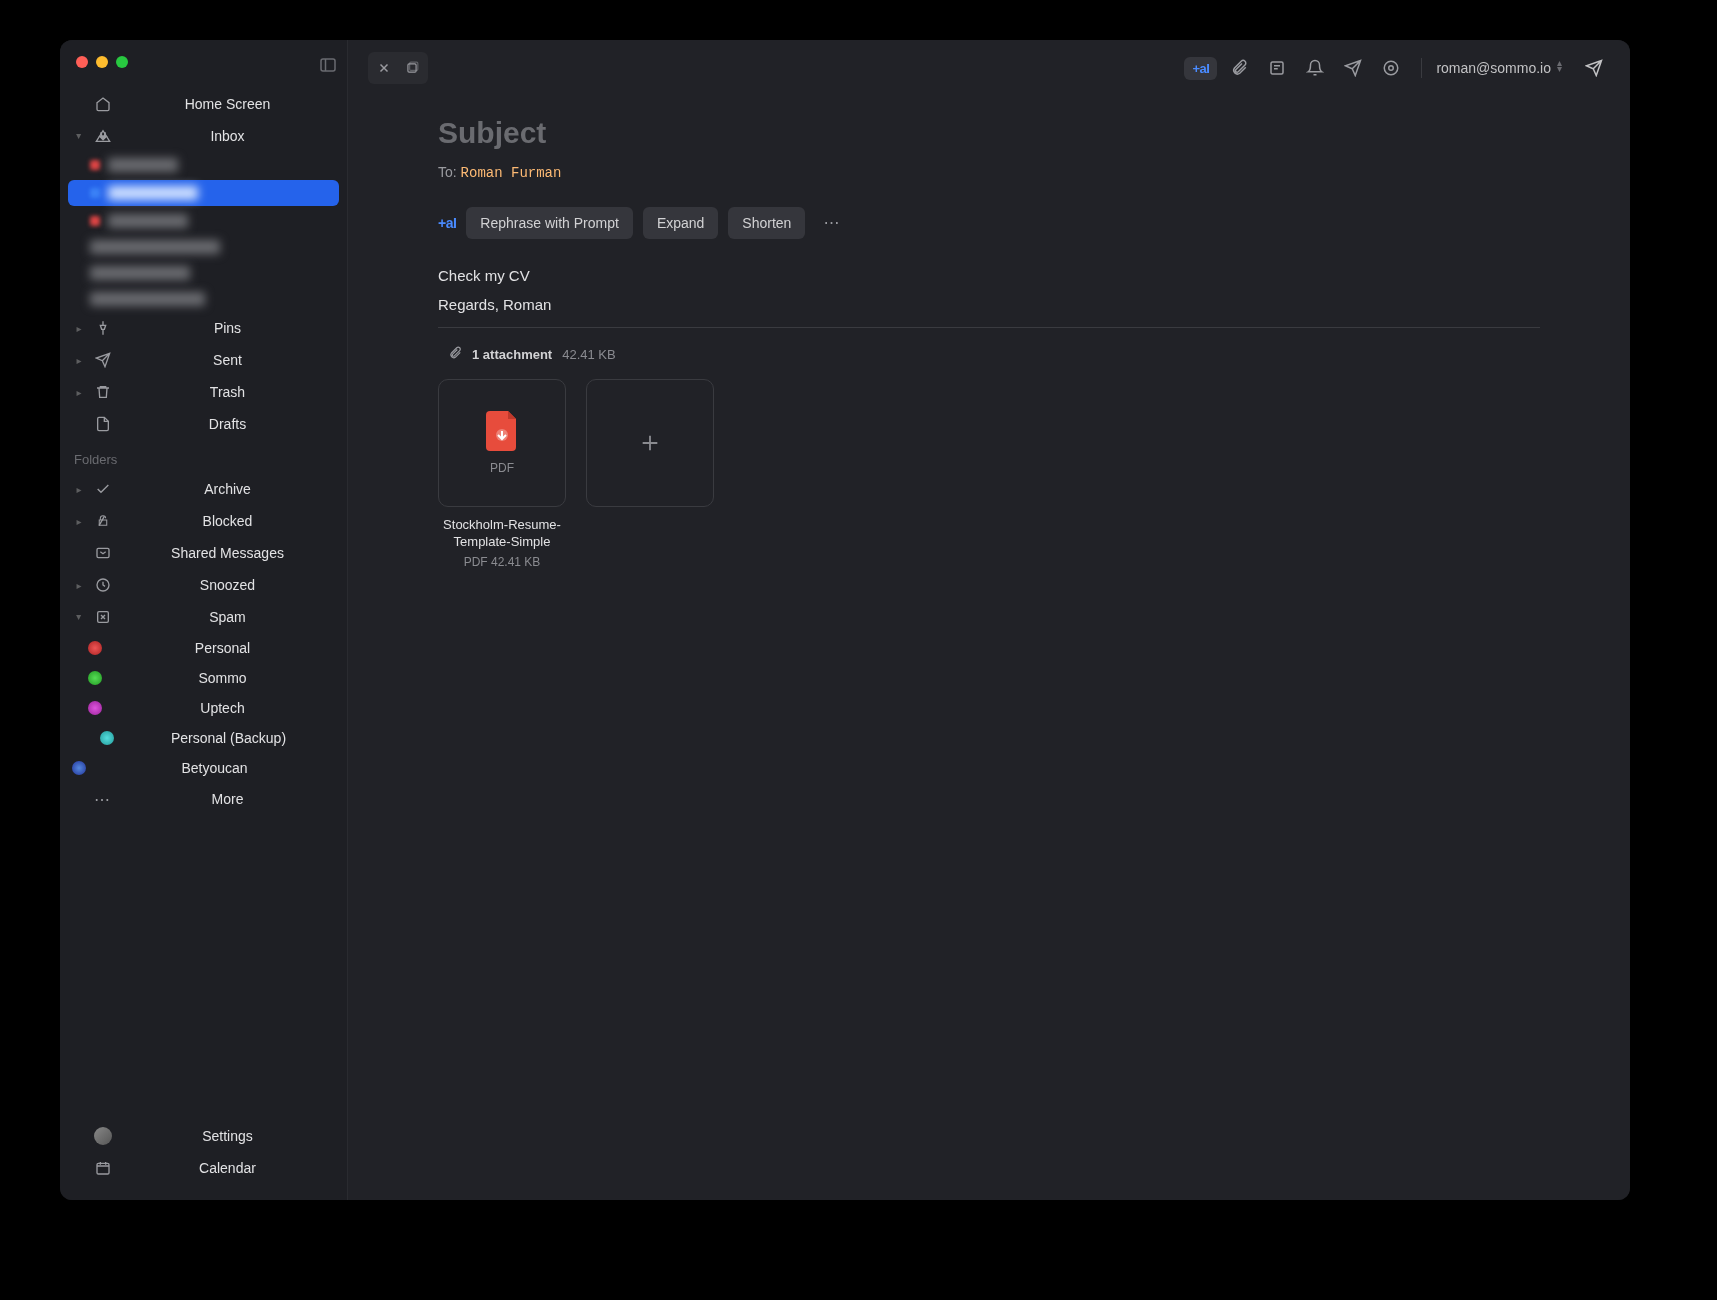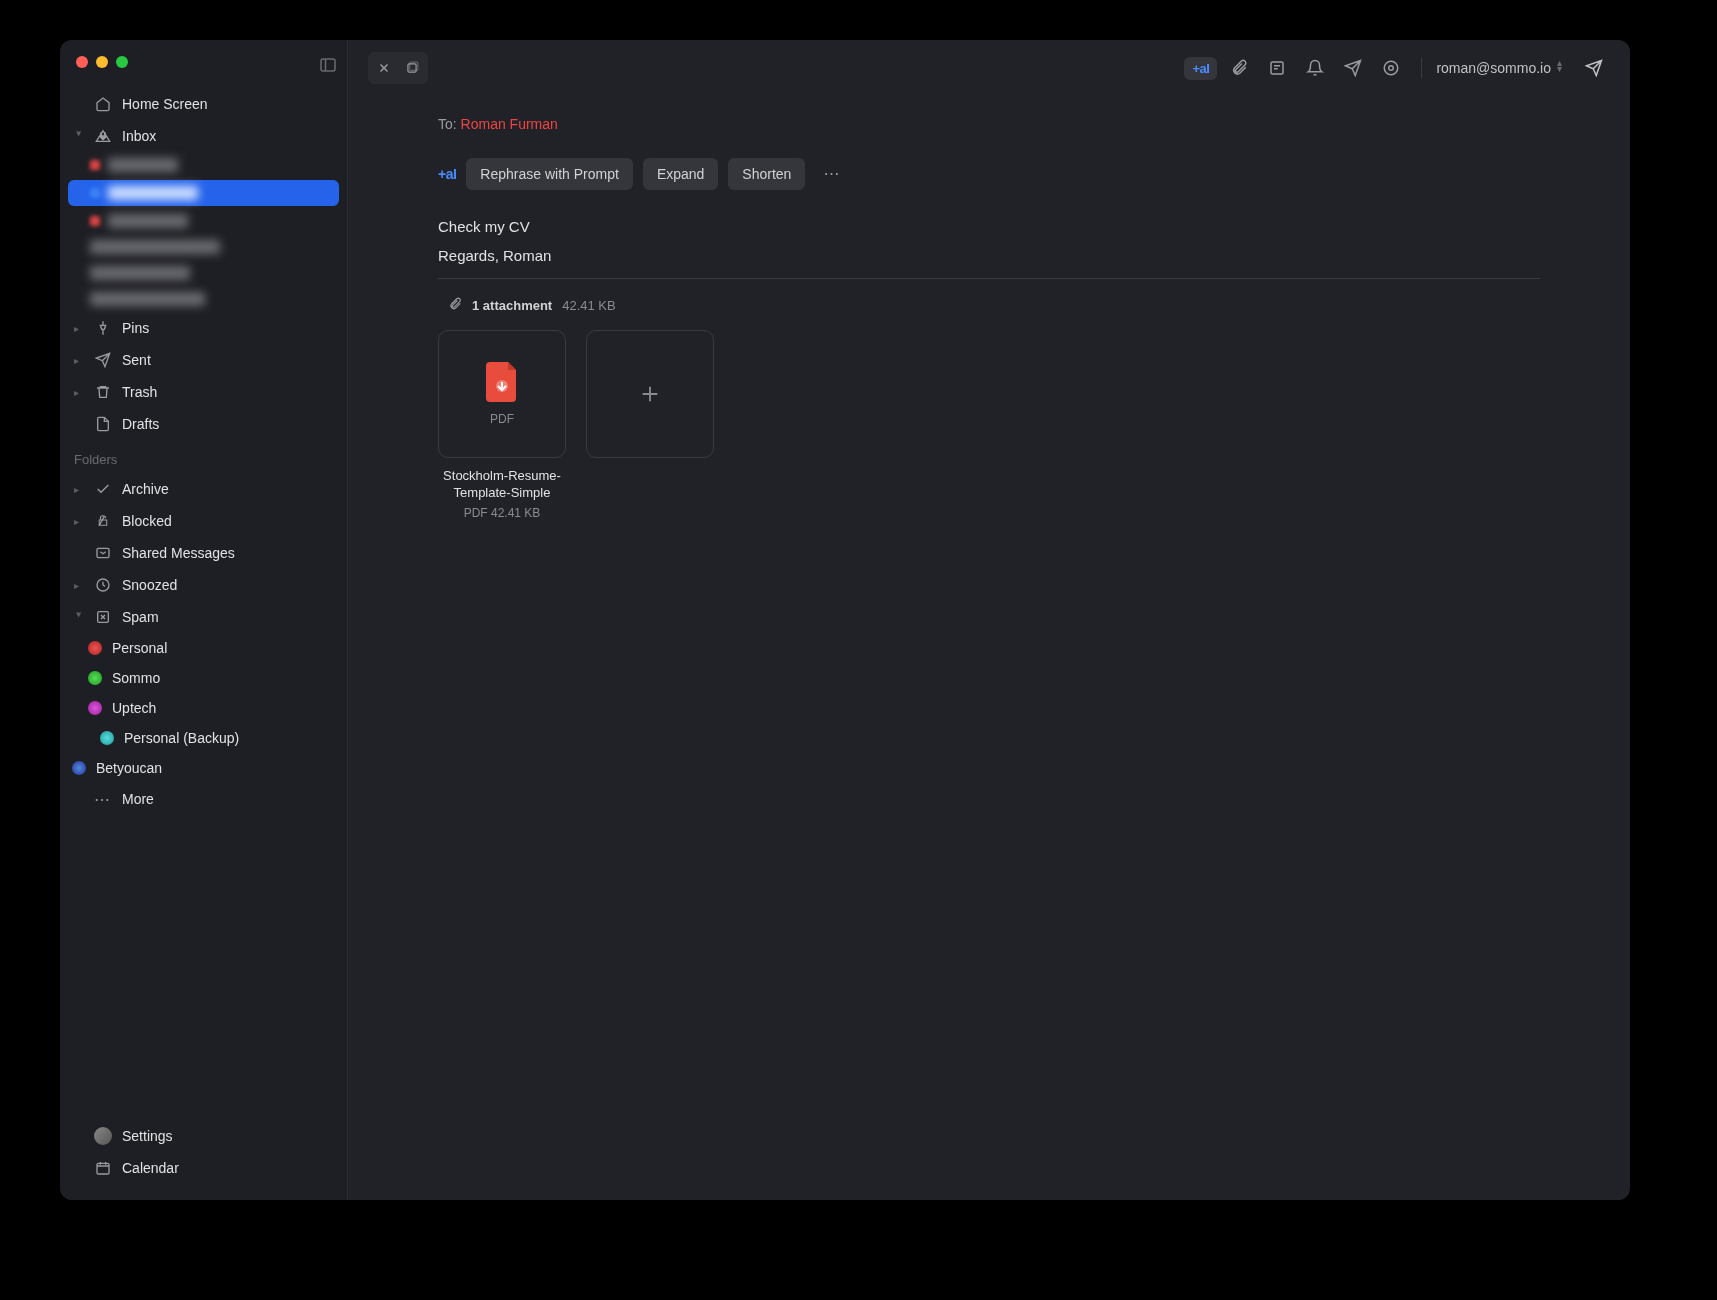--- a/index.html
+++ b/index.html
@@ -57,20 +57,21 @@
   border-right: 1px solid #2a2b30;
 }
 .sidebar-item {
   display: flex;
   align-items: center;
   padding: 7px 14px;
   color: #e2e2e4;
   font-size: 14px;
   cursor: pointer;
   gap: 10px;
+  text-align: center;
 }
 .sidebar-item .chev { width: 10px; color: #888; font-size: 10px; opacity: 0.6; }
 .sidebar-item .chev.down { transform: rotate(90deg); }
 .sidebar-item .icon { width: 18px; height: 18px; display: flex; align-items: center; justify-content: center; color: #9a9ba0; }
 .sidebar-item .icon svg { width: 16px; height: 16px; }
 .sidebar-item .label { flex: 1; }
 .sidebar-section-label {
   padding: 12px 14px 6px 14px;
   color: #6a6b70;
   font-size: 13px;
@@ -179,21 +180,21 @@
   font-size: 30px;
   font-weight: 700;
   color: #6a6b70;
   margin-bottom: 14px;
 }
 .to-line {
   font-size: 14px;
   color: #9a9ba0;
   margin-bottom: 24px;
 }
-.to-line .recipient { color: #ef4444; }
+.to-line .recipient { color: #fdba74; font-family: Liberation Mono, monospace; }
 .ai-row {
   display: flex;
   align-items: center;
   gap: 10px;
   margin-bottom: 24px;
 }
 .ai-row .ai-label {
   color: #4a8bff;
   font-size: 14px;
   font-weight: 600;
@@ -539,20 +540,21 @@
         <span class="updown">▴<br>▾</span>
       </div>
       <div class="send-btn">
         <svg viewBox="0 0 24 24" fill="none" stroke="currentColor" stroke-width="2">
             <path d="M22 2L11 13M22 2l-7 20-4-9-9-4 20-7z"></path>
           </svg>
       </div>
     </div>
 
     <div class="compose">
+      <div class="subject">Subject</div>
       <div class="to-line">
         <span>To:</span>
         <span class="recipient">Roman Furman</span>
       </div>
 
       <div class="ai-row">
         <span class="ai-label">+aI</span>
         <span class="ai-chip">Rephrase with Prompt</span>
         <span class="ai-chip">Expand</span>
         <span class="ai-chip">Shorten</span>

